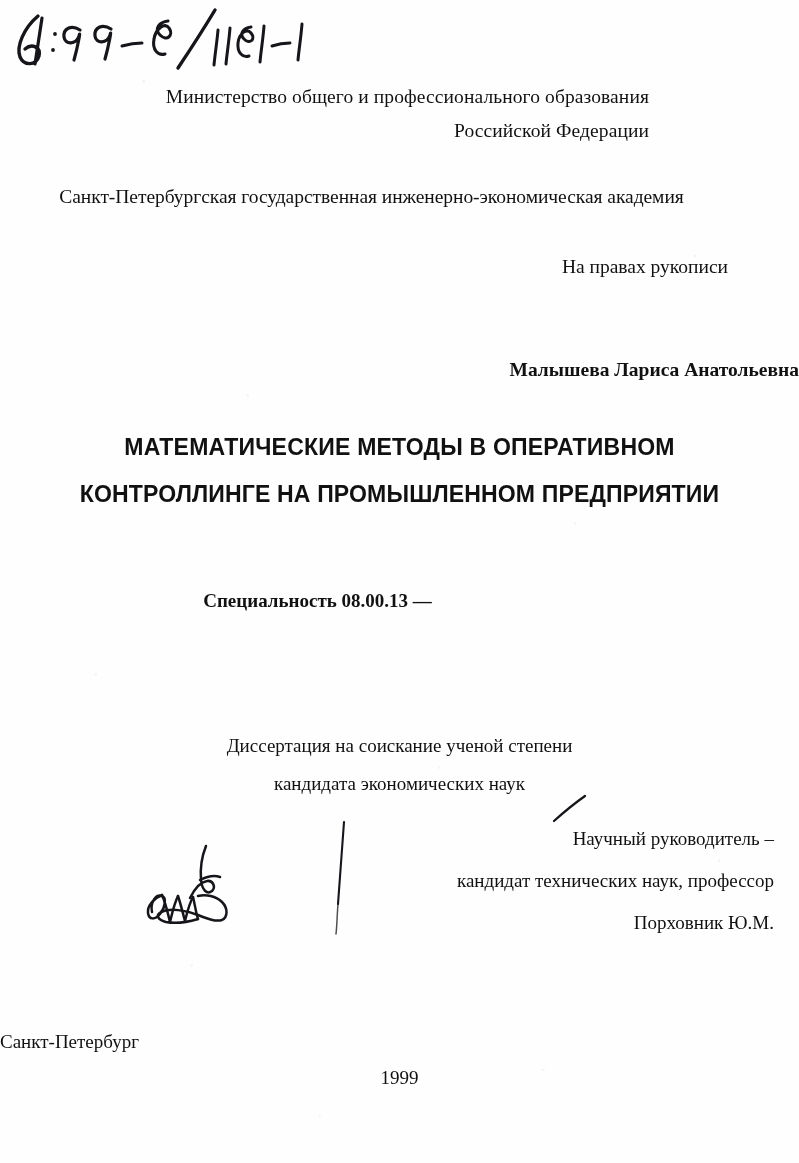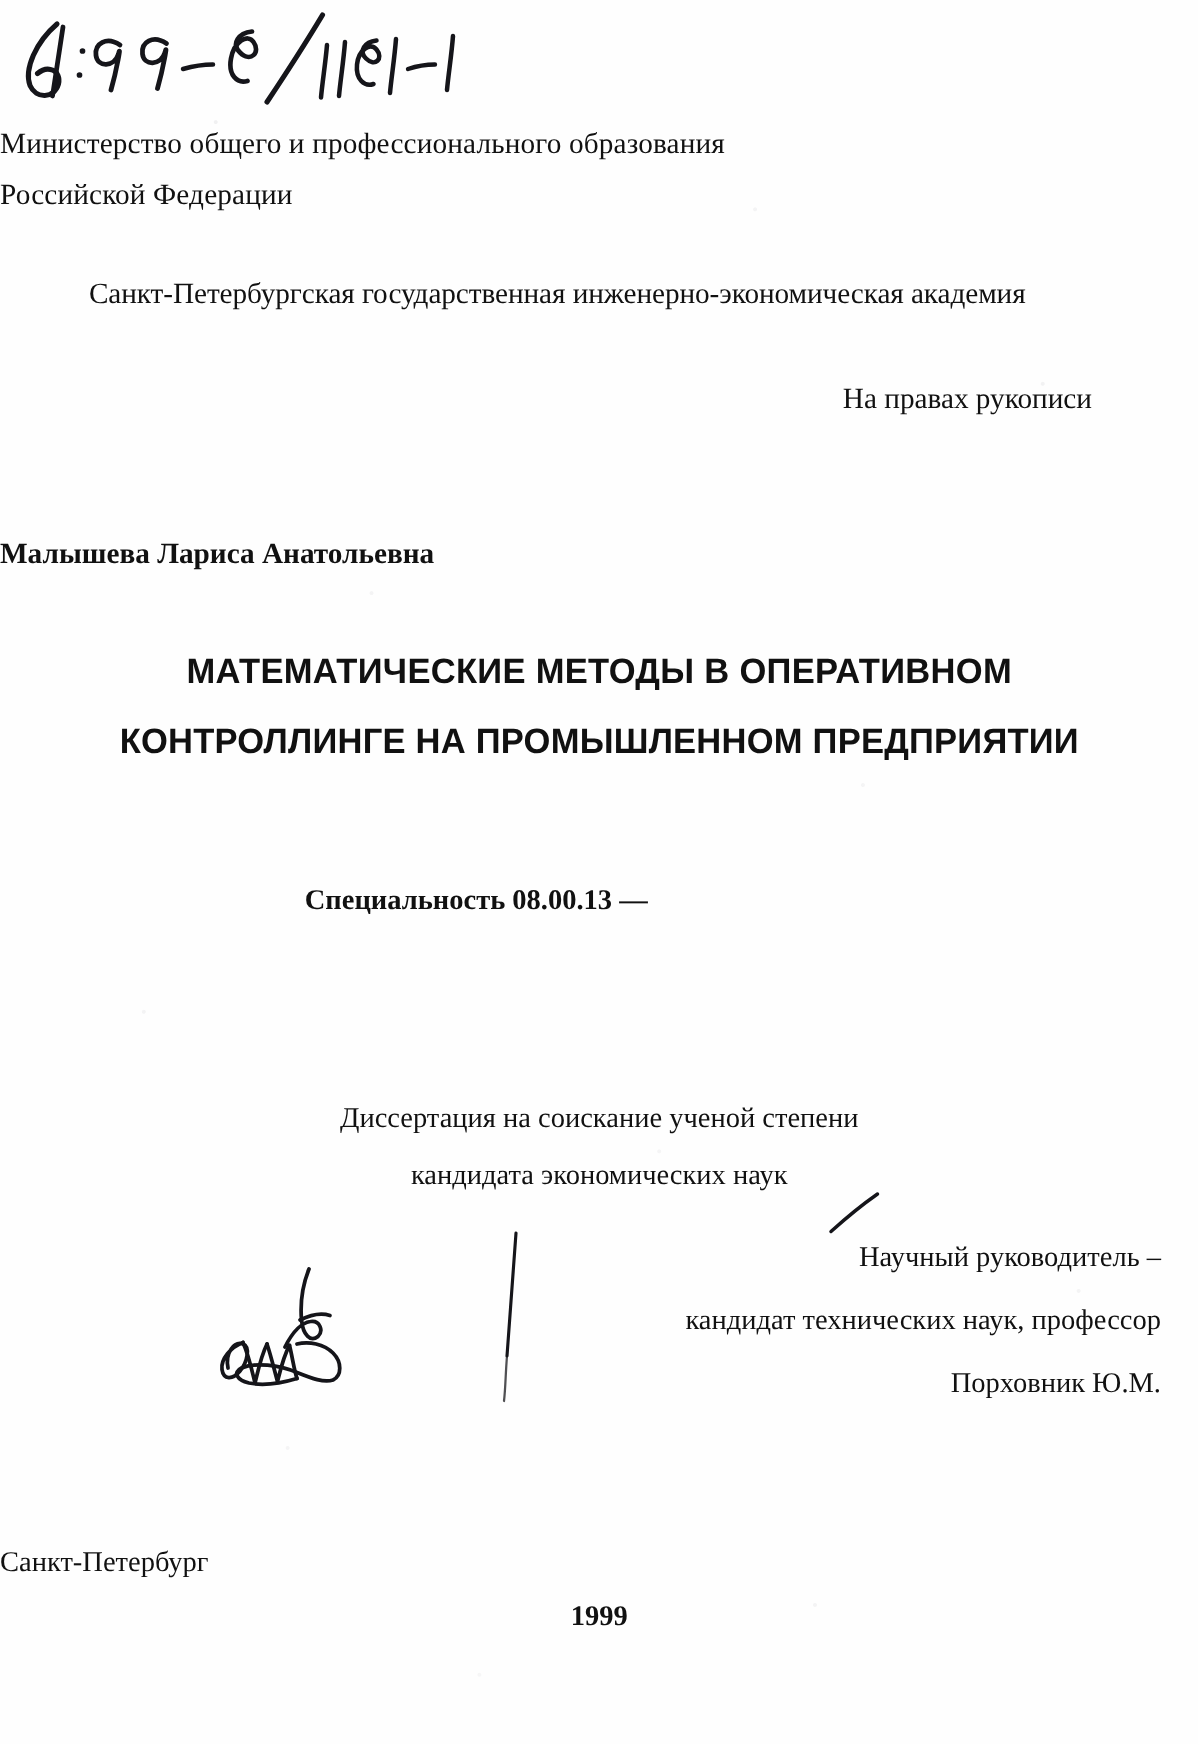--- a/index.html
+++ b/index.html
@@ -50,21 +50,21 @@
     width: 300px;
     height: 80px;
   }
   .hand-code svg { display: block; width: 100%; height: 100%; }
 
   
   .ministry {
     left: 0;
     top: 80px;
     width: 649px;
-    text-align: left;
+    text-align: right;
     font-size: 19.5px;
     line-height: 34px;
     letter-spacing: .1px;
   }
 
   .academy {
     left: 0;
     top: 186px;
     width: 743px;
     text-align: center;
@@ -77,21 +77,21 @@
     top: 256px;
     width: 728px;
     text-align: right;
     font-size: 19.5px;
   }
 
   .author {
     left: 0;
     top: 359px;
     width: 799px;
-    text-align: left;
+    text-align: right;
     font-size: 19.5px;
     font-weight: bold;
   }
 
   
   .title {
     left: 0;
     top: 424px;
     width: 799px;
     text-align: center;
@@ -164,21 +164,20 @@
     text-align: left;
     font-size: 19px;
   }
 
   .year {
     left: 0;
     top: 1067px;
     width: 799px;
     text-align: center;
     font-size: 19px;
-    font-weight: bold;
   }
 </style>
 </head>
 <body>
 
 <div class="page">
 
   <div class="paper-noise"></div>
 
   <div class="block hand-code" title="61:99-8/1181-1">

